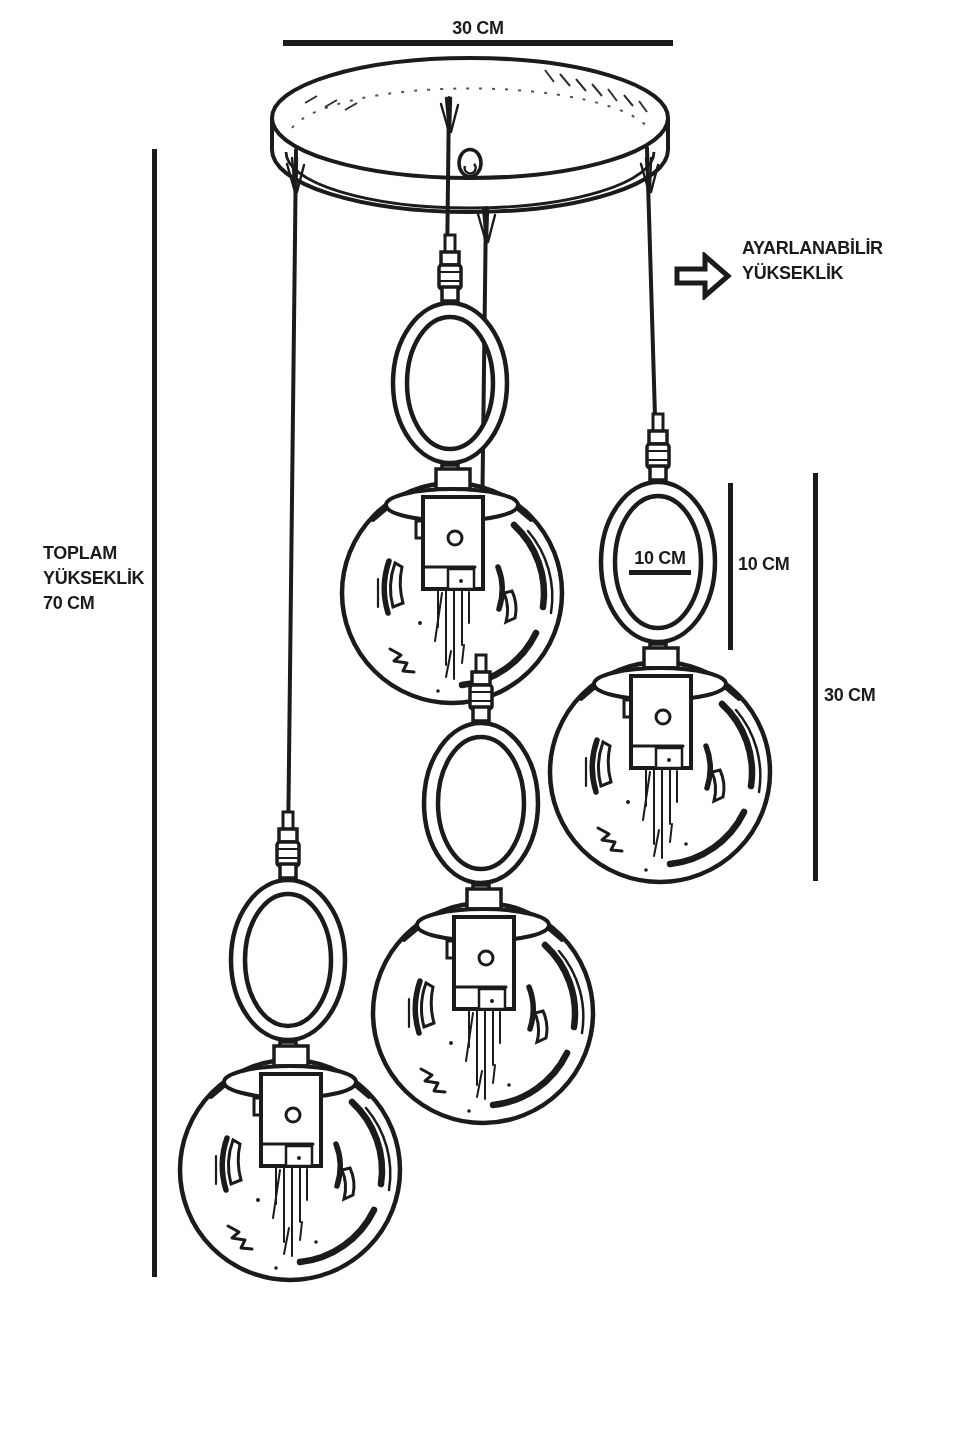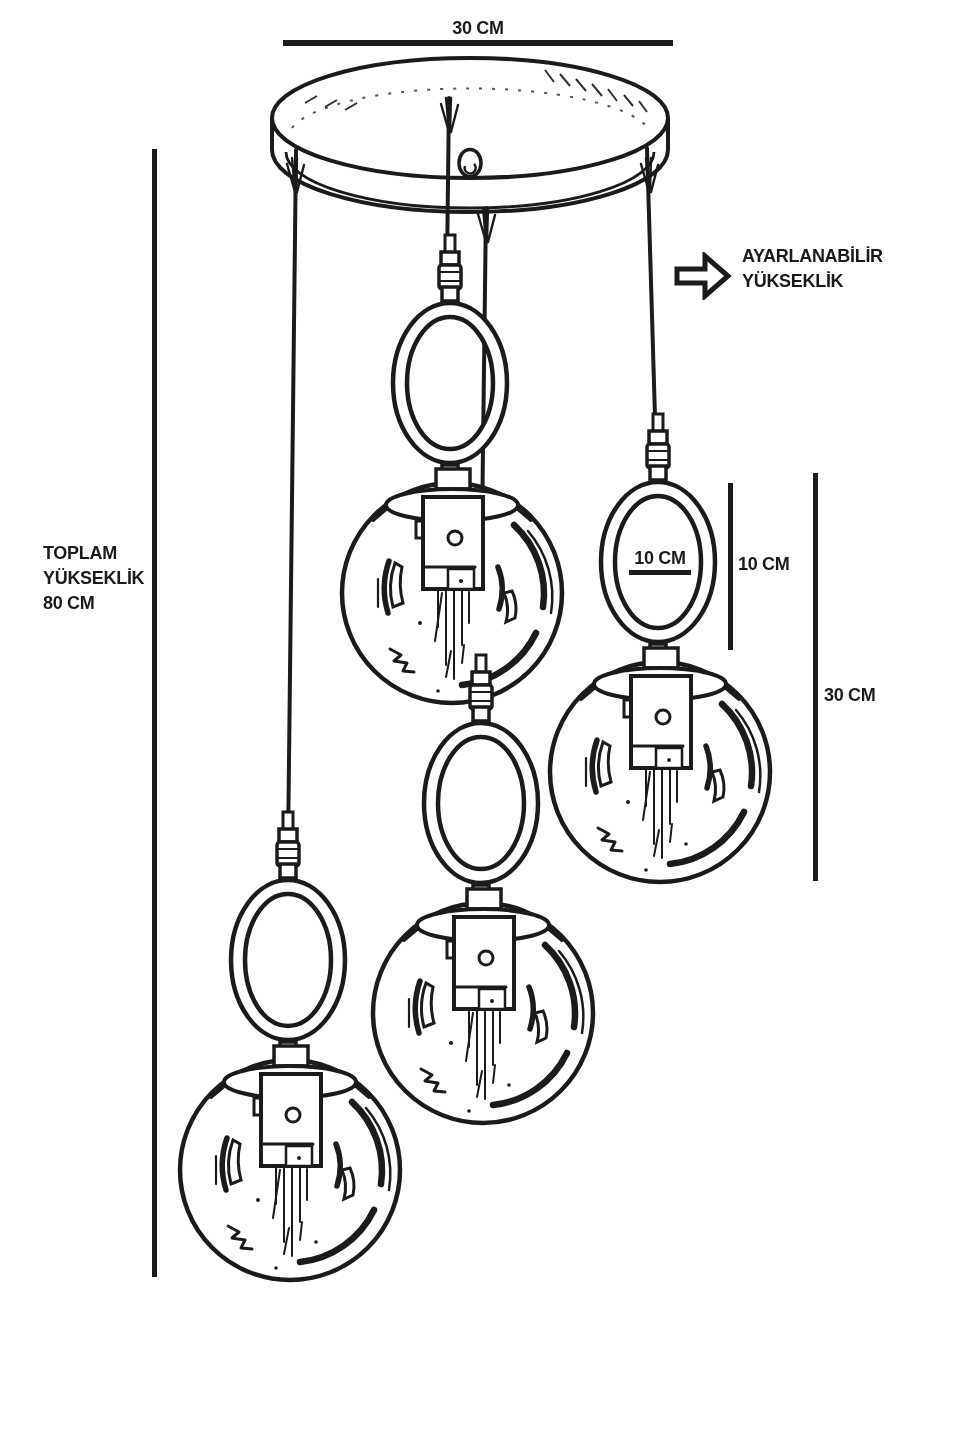--- a/index.html
+++ b/index.html
@@ -107,27 +107,27 @@
     <use href="#lamp-unit" transform="translate(288,960)"></use>
   </svg>
 
   <div class="lbl center" style="left:283px;top:16px;width:390px;">30 CM</div>
   <div class="dim-line" style="left:283px;top:40px;width:390px;height:6px;"></div>
 
   <div class="dim-line" style="left:152px;top:149px;width:5px;height:1128px;"></div>
   <div class="lbl" style="left:43px;top:541px;">
     <span class="ln">TOPLAM</span>
     <span class="ln">YÜKSEKLİK</span>
-    <span class="ln">80 CM</span>
+    <span class="ln">70 CM</span>
   </div>
 
   <svg class="arrow-svg" style="left:674px;top:252px;" width="58" height="48" viewBox="0 0 58 48">
     <polygon points="3,17 31,17 31,4 54,24 31,44 31,31 3,31" fill="#fff" stroke="currentColor" stroke-width="5" stroke-linejoin="miter"></polygon>
   </svg>
-  <div class="lbl" style="left:742px;top:244px;">
+  <div class="lbl" style="left:742px;top:236px;">
     <span class="ln">AYARLANABİLİR</span>
     <span class="ln">YÜKSEKLİK</span>
   </div>
 
   <div class="lbl center" style="left:627px;top:546px;width:66px;">10 CM</div>
   <div class="dim-line" style="left:629px;top:570px;width:62px;height:5px;"></div>
 
   <div class="dim-line" style="left:728px;top:483px;width:5px;height:167px;"></div>
   <div class="lbl" style="left:738px;top:552px;">10 CM</div>
 

